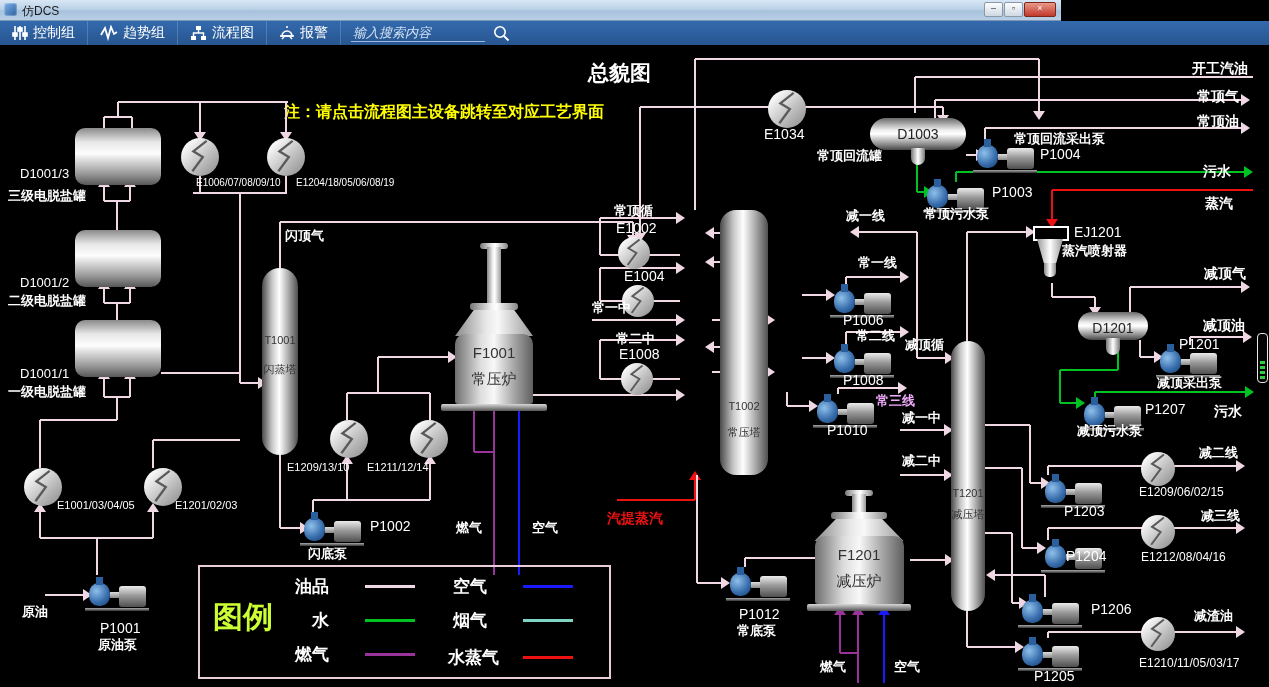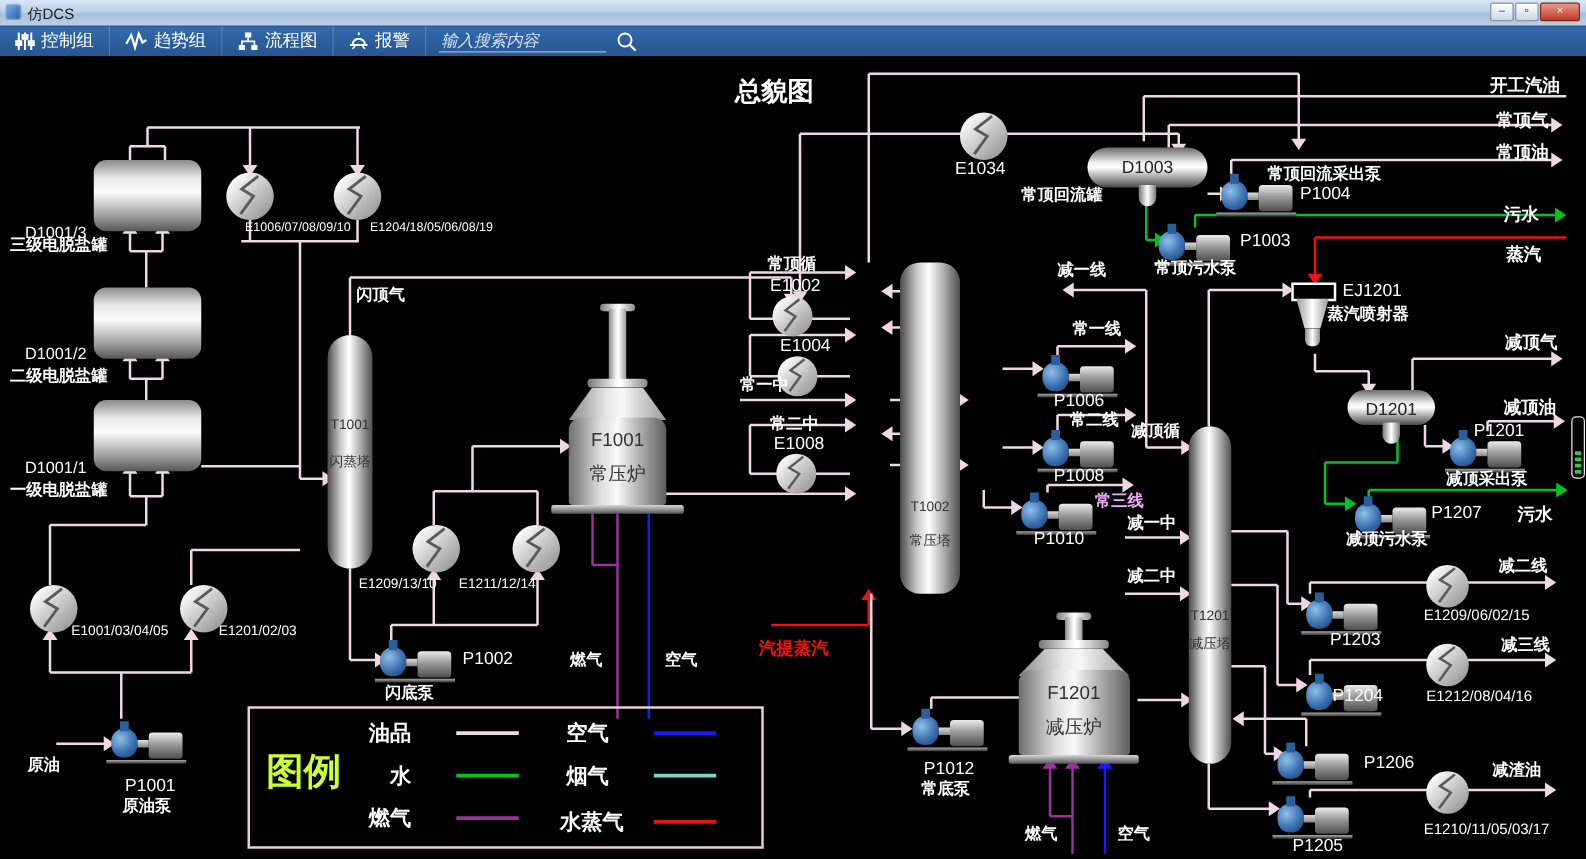--- a/index.html
+++ b/index.html
@@ -1,18 +1,18 @@
 <!DOCTYPE html>
 <html><head>
 <meta charset="utf-8">
 <style>
   html,body{margin:0;padding:0;background:#000;}
   #win{position:relative;width:1269px;height:687px;overflow:hidden;font-family:"Liberation Sans","DejaVu Sans",sans-serif;background:#000;}
   
-  #titlebar{position:absolute;left:0;top:0;width:1269px;height:20px;background:linear-gradient(180deg,#d8e6f4 0%,#bcd2e8 45%,#a8c2dc 55%,#b8cfe6 100%);border-bottom:1px solid #7d97b2;}
+  #titlebar{position:absolute;left:0;top:0;width:1061px;height:20px;background:linear-gradient(180deg,#d8e6f4 0%,#bcd2e8 45%,#a8c2dc 55%,#b8cfe6 100%);border-bottom:1px solid #7d97b2;}
   #app-icon{position:absolute;left:4px;top:3px;width:13px;height:13px;border-radius:2px;background:linear-gradient(135deg,#7fb2e8,#2a5f9e);box-shadow:inset 0 0 2px #fff;}
   #title-text{position:absolute;left:22px;top:3px;font-size:12px;color:#1a1a1a;}
   #winbtns{position:absolute;right:5px;top:2px;display:flex;gap:1px;}
   .wbtn{width:17px;height:13px;border:1px solid #8a98a8;border-radius:2px;background:linear-gradient(180deg,#fdfeff,#cfd8e2);font-size:9px;line-height:11px;text-align:center;color:#333;cursor:pointer;}
   .wbtn.close{width:30px;background:linear-gradient(180deg,#e8998a,#c0392a);color:#fff;border-color:#7e2617;}
   
   #toolbar{position:absolute;left:0;top:21px;width:1269px;height:24px;background:linear-gradient(180deg,#336aae,#27558f);display:flex;align-items:center;color:#fff;}
   .tb-item{display:flex;align-items:center;gap:5px;padding:0 12px;height:100%;font-size:14px;cursor:pointer;border-right:1px solid rgba(255,255,255,0.18);}
   .tb-item svg{display:block;}
   #searchwrap{display:flex;align-items:center;margin-left:10px;}
@@ -123,20 +123,21 @@
       <input id="search-input" placeholder="输入搜索内容" style="">
       <svg id="search-icon" width="17" height="17" viewBox="0 0 17 17">
           <circle cx="7" cy="7" r="5.2" fill="none" stroke="#fff" stroke-width="1.6"></circle>
           <line x1="11" y1="11" x2="15.5" y2="15.5" stroke="#fff" stroke-width="1.8"></line>
         </svg>
     </div>
   </div>
 
   <div id="canvas">
     <div id="page-title">总貌图</div>
+    <div id="page-note">注：请点击流程图主设备跳转至对应工艺界面</div>
   <div class="pline" style="position: absolute; left: 694px; top: 14px; width: 2px; height: 151px; background: rgb(240, 215, 228);"></div>
       <div class="pline" style="position: absolute; left: 695px; top: 13px; width: 344px; height: 2px; background: rgb(240, 215, 228);"></div>
       <div class="pline" style="position: absolute; left: 1038px; top: 14px; width: 2px; height: 54px; background: rgb(240, 215, 228);"></div>
       <div class="parrow" style="position: absolute; left: 1033px; top: 66px; width: 0px; height: 0px; border-left: 6px solid transparent; border-right: 6px solid transparent; border-top: 9px solid rgb(240, 215, 228);"></div>
       <div class="pline" style="position: absolute; left: 640px; top: 61px; width: 303px; height: 2px; background: rgb(240, 215, 228);"></div>
       <div class="pline" style="position: absolute; left: 942px; top: 62px; width: 2px; height: 10px; background: rgb(240, 215, 228);"></div>
       <div class="parrow" style="position: absolute; left: 937px; top: 70px; width: 0px; height: 0px; border-left: 6px solid transparent; border-right: 6px solid transparent; border-top: 9px solid rgb(240, 215, 228);"></div>
       <div class="pline" style="position: absolute; left: 639px; top: 62px; width: 2px; height: 128px; background: rgb(240, 215, 228);"></div>
       <div class="parrow" style="position: absolute; left: 634px; top: 188px; width: 0px; height: 0px; border-left: 6px solid transparent; border-right: 6px solid transparent; border-top: 9px solid rgb(240, 215, 228);"></div>
       <div class="pline" style="position: absolute; left: 915px; top: 31px; width: 338px; height: 2px; background: rgb(240, 215, 228);"></div>
@@ -533,21 +534,21 @@
         <div class="gbar" style="bottom: 3px;"></div>
         <div class="gbar" style="bottom: 8px;"></div>
         <div class="gbar" style="bottom: 13px;"></div>
         <div class="gbar" style="bottom: 18px;"></div>
       </div>
       <div class="lbl" style="position: absolute; left: 1192px; top: 16px; color: rgb(255, 255, 255); font-size: 14px; font-weight: 700;">开工汽油</div>
       <div class="lbl" style="position: absolute; left: 1197px; top: 44px; color: rgb(255, 255, 255); font-size: 14px; font-weight: 700;">常顶气</div>
       <div class="lbl" style="position: absolute; left: 1197px; top: 69px; color: rgb(255, 255, 255); font-size: 14px; font-weight: 700;">常顶油</div>
       <div class="lbl" style="position: absolute; left: 1203px; top: 119px; color: rgb(255, 255, 255); font-size: 14px; font-weight: 700;">污水</div>
       <div class="lbl" style="position: absolute; left: 1205px; top: 151px; color: rgb(255, 255, 255); font-size: 14px; font-weight: 700;">蒸汽</div>
-      <div class="lbl" style="position: absolute; left: 20px; top: 134px; color: rgb(255, 255, 255); font-size: 13px; font-weight: 400;">D1001/3</div>
+      <div class="lbl" style="position: absolute; left: 20px; top: 122px; color: rgb(255, 255, 255); font-size: 13px; font-weight: 400;">D1001/3</div>
       <div class="lbl" style="position: absolute; left: 8px; top: 144px; color: rgb(255, 255, 255); font-size: 13px; font-weight: 700;">三级电脱盐罐</div>
       <div class="lbl" style="position: absolute; left: 20px; top: 231px; color: rgb(255, 255, 255); font-size: 13px; font-weight: 400;">D1001/2</div>
       <div class="lbl" style="position: absolute; left: 8px; top: 249px; color: rgb(255, 255, 255); font-size: 13px; font-weight: 700;">二级电脱盐罐</div>
       <div class="lbl" style="position: absolute; left: 20px; top: 322px; color: rgb(255, 255, 255); font-size: 13px; font-weight: 400;">D1001/1</div>
       <div class="lbl" style="position: absolute; left: 8px; top: 340px; color: rgb(255, 255, 255); font-size: 13px; font-weight: 700;">一级电脱盐罐</div>
       <div class="lbl" style="position: absolute; left: 196px; top: 132px; color: rgb(255, 255, 255); font-size: 10px; font-weight: 400;">E1006/07/08/09/10</div>
       <div class="lbl" style="position: absolute; left: 296px; top: 132px; color: rgb(255, 255, 255); font-size: 10px; font-weight: 400;">E1204/18/05/06/08/19</div>
       <div class="lbl" style="position: absolute; left: 285px; top: 184px; color: rgb(255, 255, 255); font-size: 13px; font-weight: 700;">闪顶气</div>
       <div class="lbl" style="position: absolute; left: 57px; top: 454px; color: rgb(255, 255, 255); font-size: 11px; font-weight: 400;">E1001/03/04/05</div>
       <div class="lbl" style="position: absolute; left: 175px; top: 454px; color: rgb(255, 255, 255); font-size: 11px; font-weight: 400;">E1201/02/03</div>

